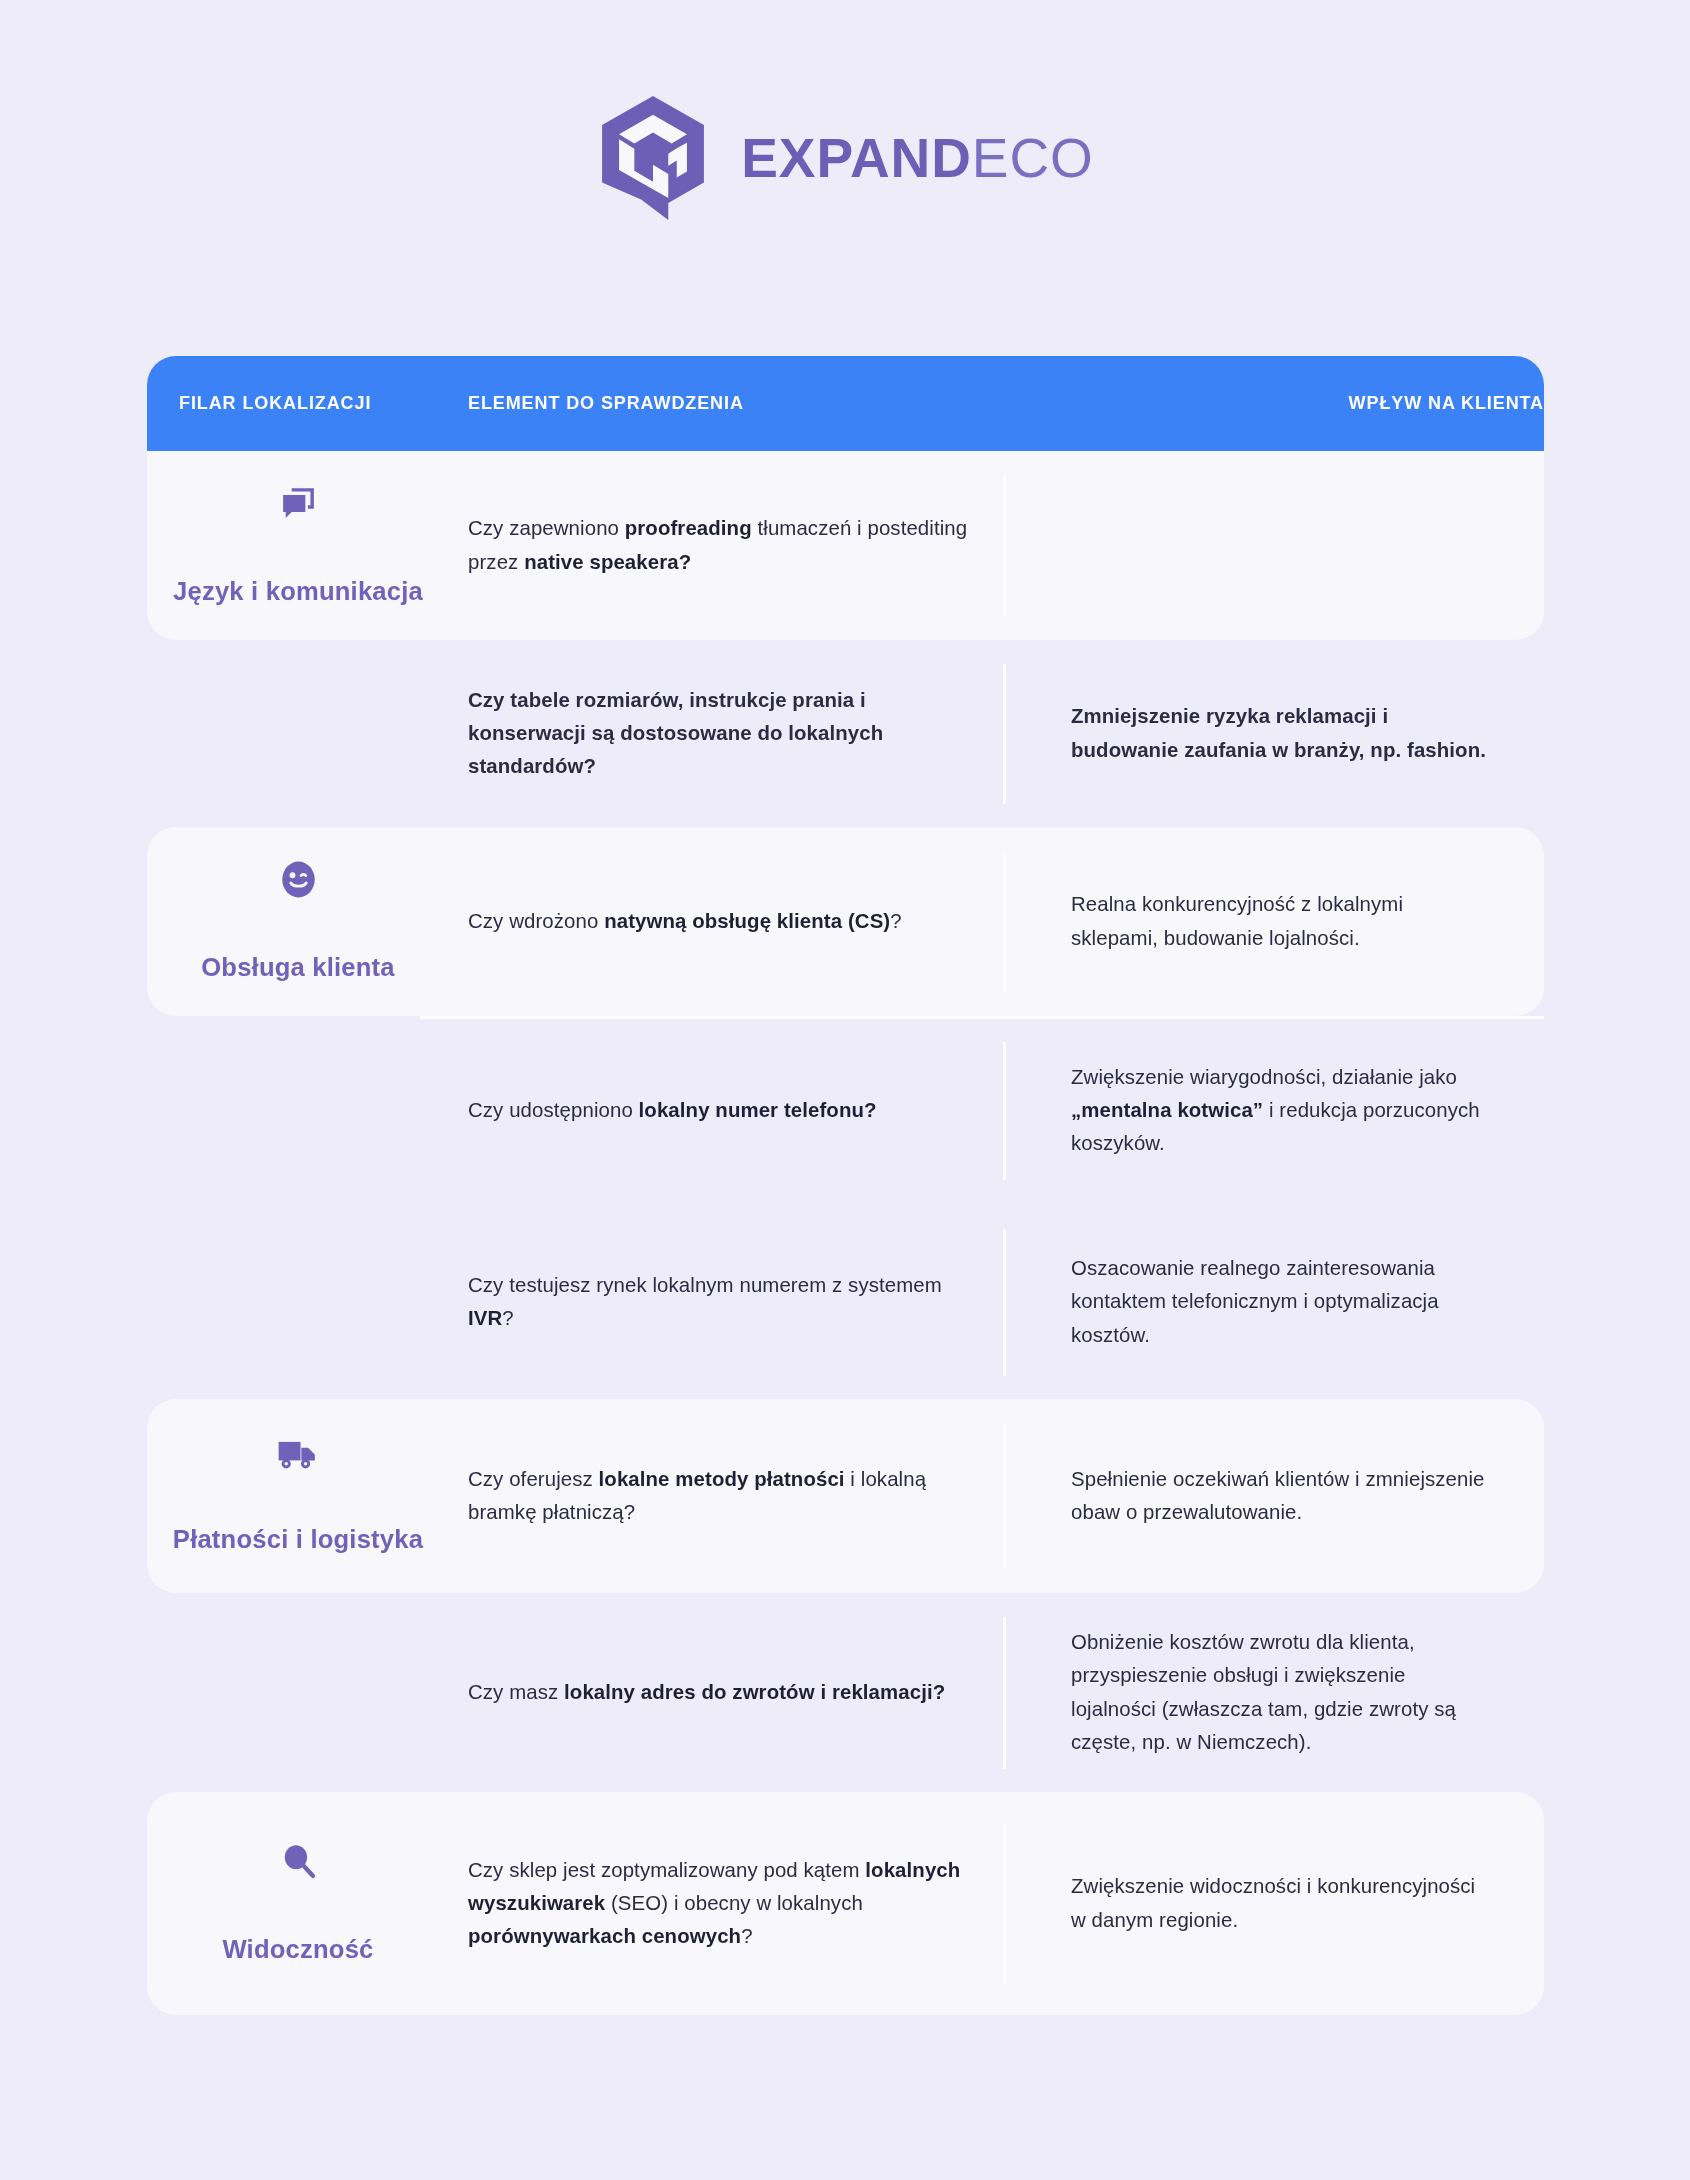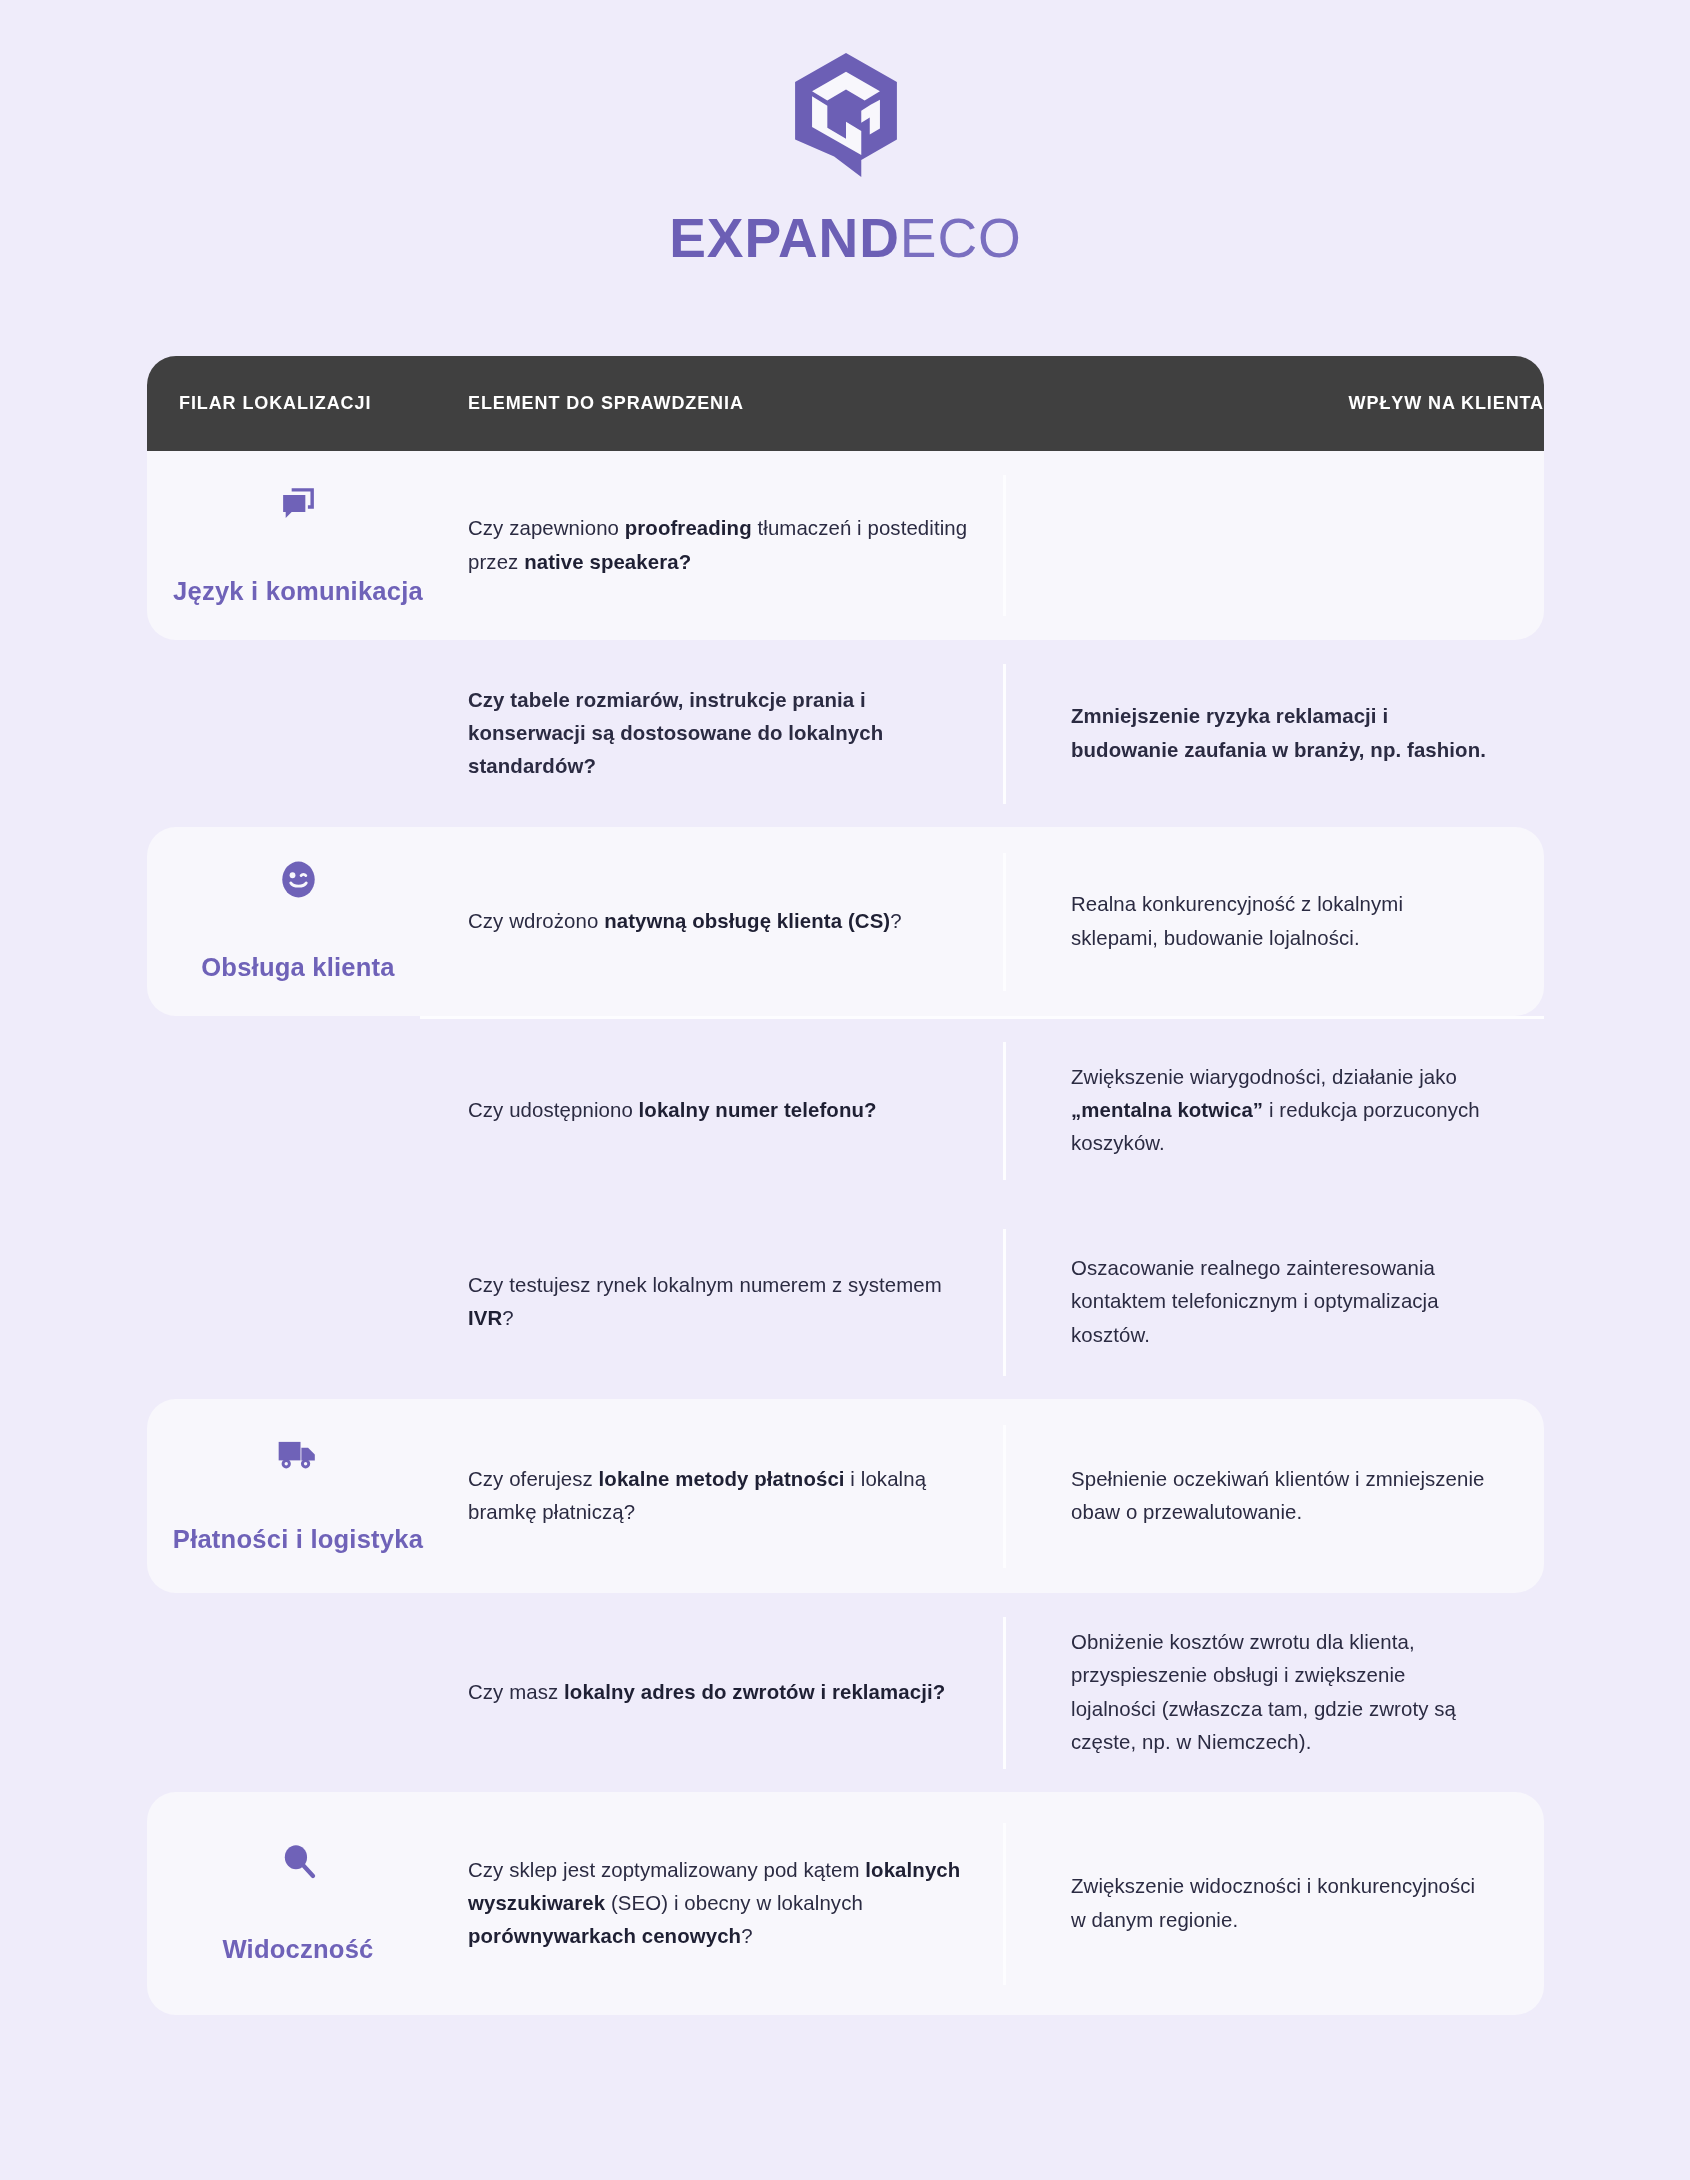--- a/index.html
+++ b/index.html
@@ -25,21 +25,20 @@
 
   
   .logo-bar {
     display: flex;
     align-items: center;
     justify-content: center;
     gap: 32px;
     padding-top: 107px;
     height: 102px;
     box-sizing: content-box;
-    flex-direction: column;
   }
   .logo-mark {
     width: 112px;
     height: 128px;
     flex: 0 0 auto;
     display: block;
   }
   .logo-word {
     font-size: 55px;
     letter-spacing: 0.9px;
@@ -58,21 +57,21 @@
 
   
   .table-wrap {
     position: absolute;
     left: 147px;
     top: 356px;
     width: 1397px;
   }
 
   .table-head {
-    background: #404040;
+    background: #3b82f6;
     border-radius: 29px 29px 0 0;
     height: 95px;
     display: flex;
     align-items: center;
     color: #ffffff;
   }
   .th {
     font-size: 18px;
     font-weight: bold;
     letter-spacing: 0.9px;

